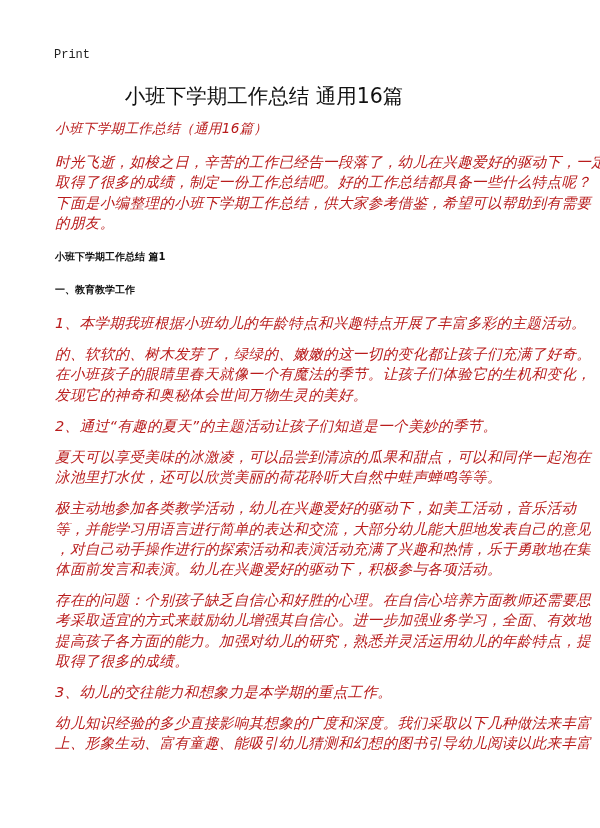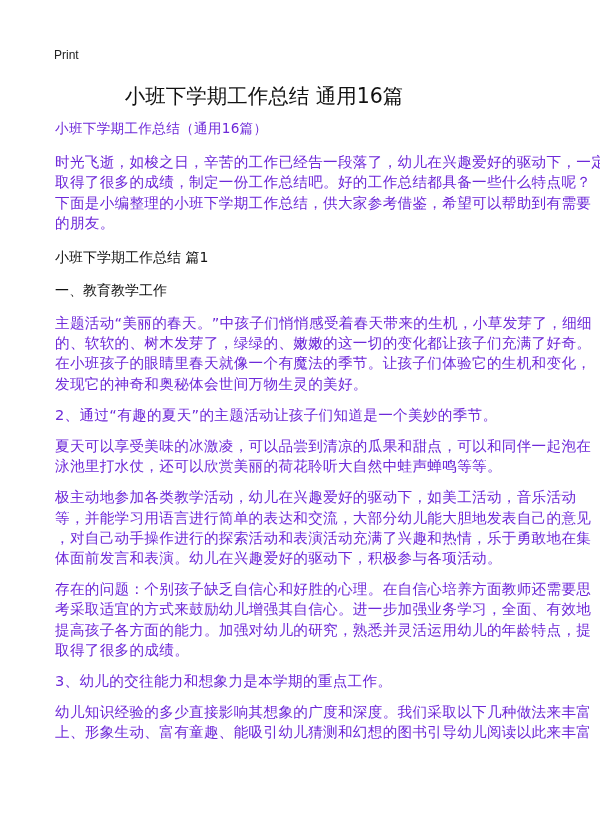--- a/index.html
+++ b/index.html
@@ -2,33 +2,33 @@
 <html><head>
 <meta charset="utf-8">
 <style>
   html, body { margin: 0; padding: 0; background: #ffffff; }
   body {
     width: 600px; height: 828px; overflow: hidden; position: relative;
     font-family: "DejaVu Sans", sans-serif; color: #1a1a1a;
   }
   .print-label {
     position: absolute; left: 54px; top: 48px;
-    font-family: Liberation Sans, sans-serif; font-size: 12px; color: #222;
+    font-family: Liberation Mono, monospace; font-size: 12px; color: #222;
   }
   .doc-title {
     position: absolute; left: 0; width: 528px; top: 82px;
     text-align: center; font-size: 20.5px; color: #111; white-space: nowrap;
   }
   .content { position: absolute; left: 55px; top: 118px; width: 494px; }
   .p {
     font-size: 14.6px; line-height: 20.2px; margin: 0 0 11px 0;
-    letter-spacing: 0.3px; color: #6d28d9;
+    letter-spacing: 0.3px; color: #b91c1c; font-style: italic;
   }
   .subtitle { font-size: 13.6px; margin-bottom: 14px; }
-  .h { font-weight: normal; font-size: 14px; line-height: 20px; margin: 0 0 13px 0; color: #111; }
+  .h { font-weight: bold; font-size: 10px; line-height: 20px; margin: 0 0 13px 0; color: #111; }
   .line { display: block; white-space: nowrap; }
 </style>
 </head>
 <body>
 
 <div class="print-label">Print</div>
 <div class="doc-title">小班下学期工作总结 通用16篇</div>
 
 <div class="content">
   <div class="p subtitle">小班下学期工作总结（通用16篇）</div>
@@ -36,23 +36,25 @@
   <div class="p">
     <span class="line">时光飞逝，如梭之日，辛苦的工作已经告一段落了，幼儿在兴趣爱好的驱动下，一定</span>
     <span class="line">取得了很多的成绩，制定一份工作总结吧。好的工作总结都具备一些什么特点呢？</span>
     <span class="line">下面是小编整理的小班下学期工作总结，供大家参考借鉴，希望可以帮助到有需要</span>
     <span class="line">的朋友。</span>
   </div>
 
   <div class="h" style="margin-top:14px">小班下学期工作总结 篇1</div>
   <div class="h">一、教育教学工作</div>
 
+  <div class="p">
+    <span class="line">1、本学期我班根据小班幼儿的年龄特点和兴趣特点开展了丰富多彩的主题活动。</span>
+  </div>
 
   <div class="p">
-    <span class="line">主题活动“美丽的春天。”中孩子们悄悄感受着春天带来的生机，小草发芽了，细细</span>
     <span class="line">的、软软的、树木发芽了，绿绿的、嫩嫩的这一切的变化都让孩子们充满了好奇。</span>
     <span class="line">在小班孩子的眼睛里春天就像一个有魔法的季节。让孩子们体验它的生机和变化，</span>
     <span class="line">发现它的神奇和奥秘体会世间万物生灵的美好。</span>
   </div>
 
   <div class="p">
     <span class="line">2、通过“有趣的夏天”的主题活动让孩子们知道是一个美妙的季节。</span>
   </div>
 
   <div class="p">

